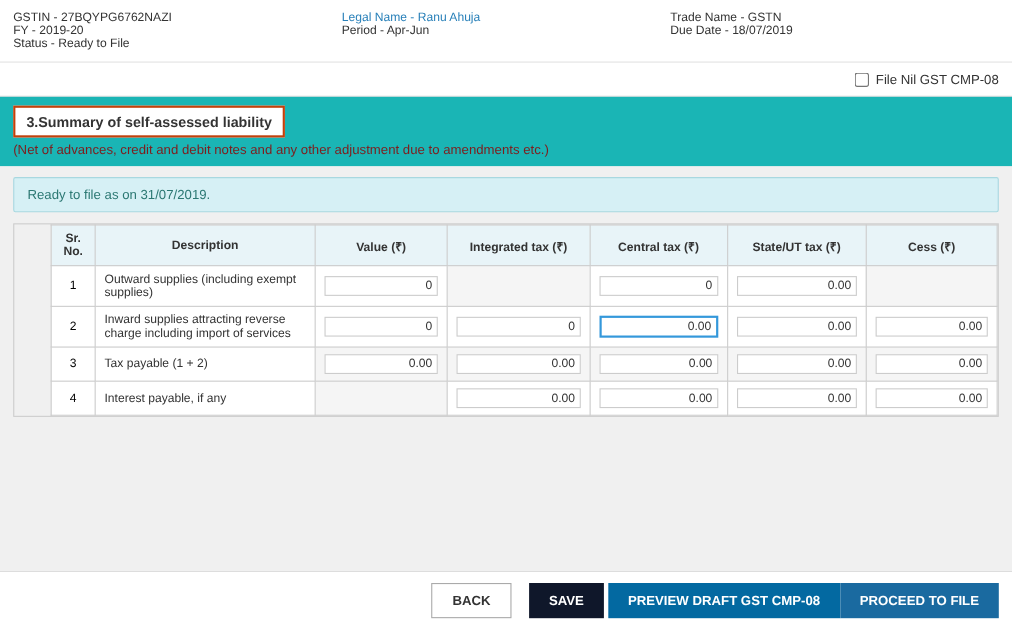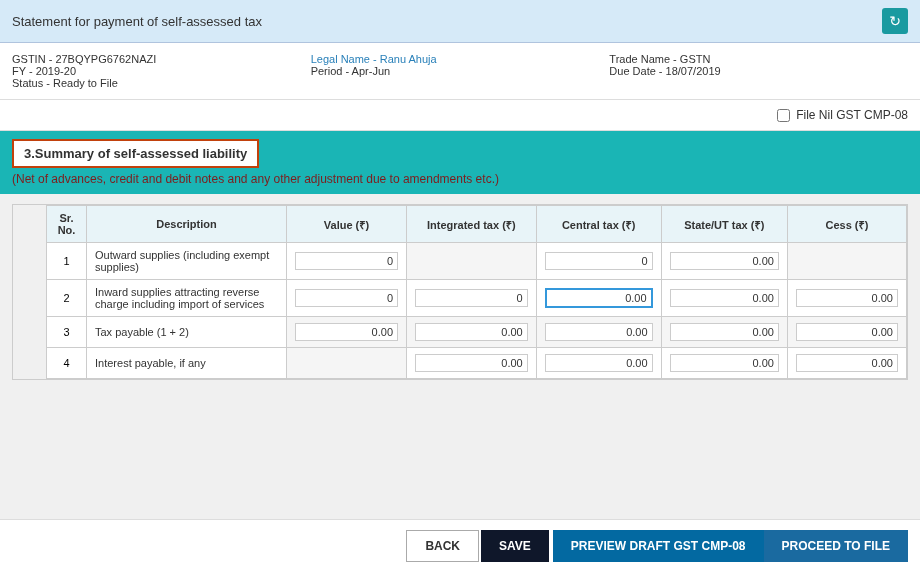--- a/index.html
+++ b/index.html
@@ -143,21 +143,21 @@
       font-size: 12px;
       font-weight: bold;
       border: none;
       cursor: pointer;
       border-radius: 0;
     }
     .btn-back {
       background: white;
       color: #333;
       border: 1px solid #aaa;
-      margin-right: 2px;
+      margin-right: 16px;
     }
     .btn-save {
       background: #0f172a;
       color: white;
       margin-right: 4px;
     }
     .btn-preview {
       background: #0369a1;
       color: white;
       margin-right: 0;
@@ -169,24 +169,20 @@
 
     .main-content {
       padding-bottom: 50px;
     }
   </style>
 </head>
 <body>
 
 <div class="main-content">
 
-  <div class="title-bar">
-    <h1>Statement for payment of self-assessed tax</h1>
-    <button class="refresh-btn">↻</button>
-  </div>
 
   <div class="info-section">
     <div>
       <div class="info-cell">GSTIN - 27BQYPG6762NAZI</div>
       <div class="info-cell">FY - 2019-20</div>
       <div class="info-cell">Status - Ready to File</div>
     </div>
     <div>
       <div class="info-cell blue">Legal Name - Ranu Ahuja</div>
       <div class="info-cell">Period - Apr-Jun</div>
@@ -200,20 +196,23 @@
   <div class="nil-file-section">
     <input type="checkbox" id="nilFileCheckbox" style="">
     <label for="nilFileCheckbox">File Nil GST CMP-08</label>
   </div>
 
   <div class="summary-header">
     <div class="summary-title">3.Summary of self-assessed liability</div>
     <div class="summary-subtitle">(Net of advances, credit and debit notes and any other adjustment due to amendments etc.)</div>
   </div>
 
+  <div class="ready-banner">
+    <span>Ready to file as on 31/07/2019.</span>
+  </div>
 
   <div class="table-container">
     <table>
       <thead>
         <tr>
           <th>Sr. No.</th>
           <th>Description</th>
           <th>Value (₹)</th>
           <th>Integrated tax (₹)</th>
           <th>Central tax (₹)</th>

